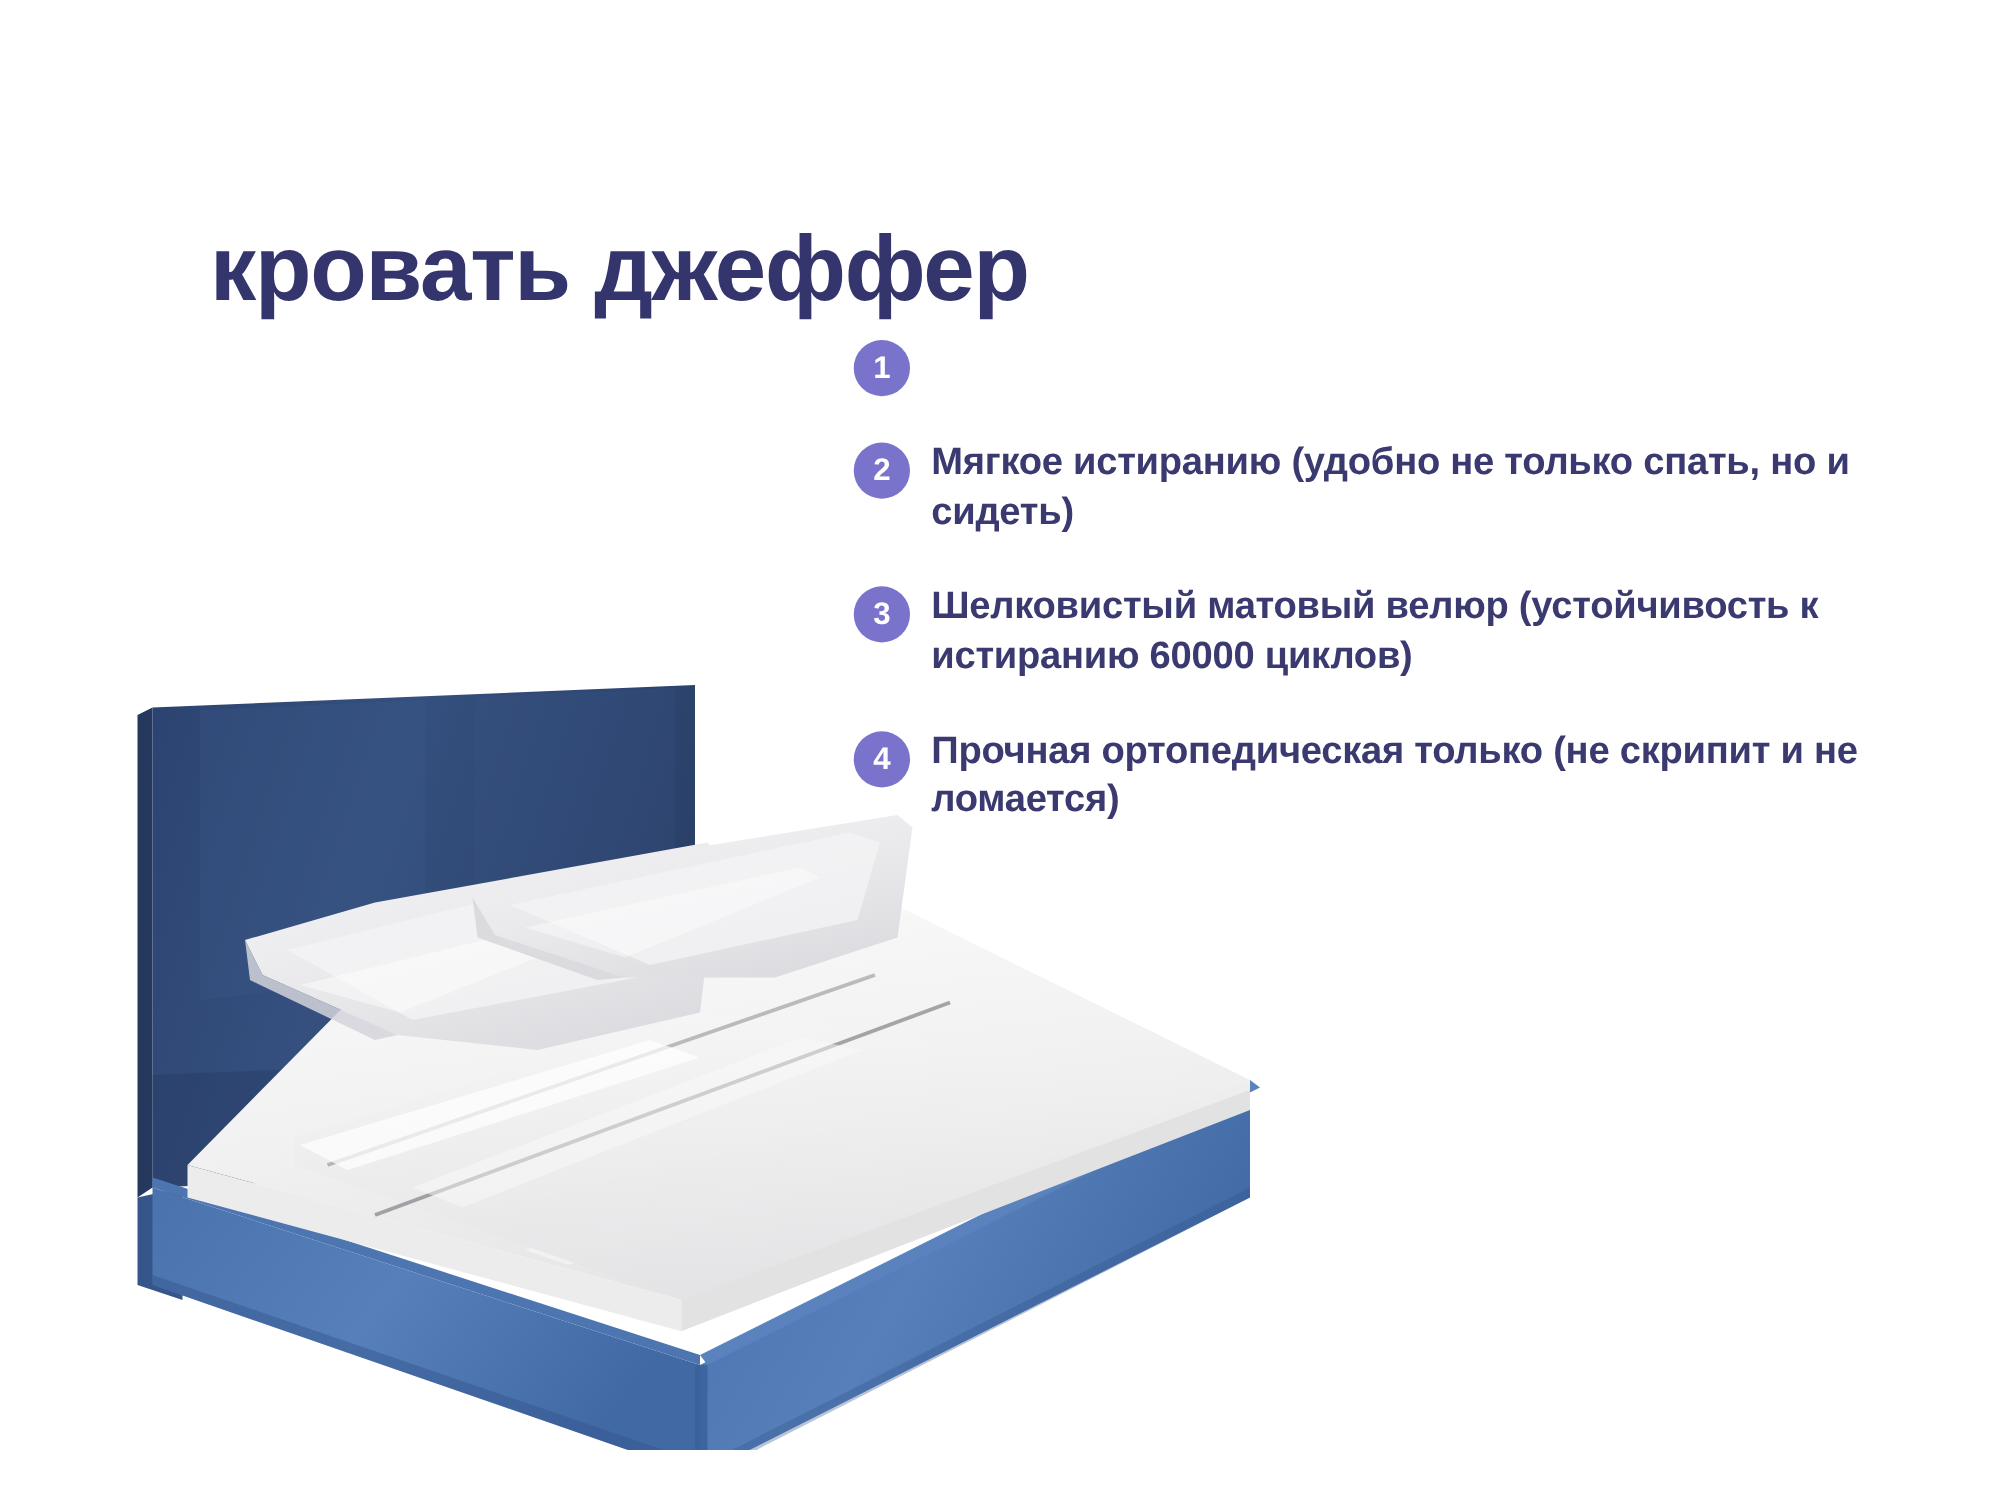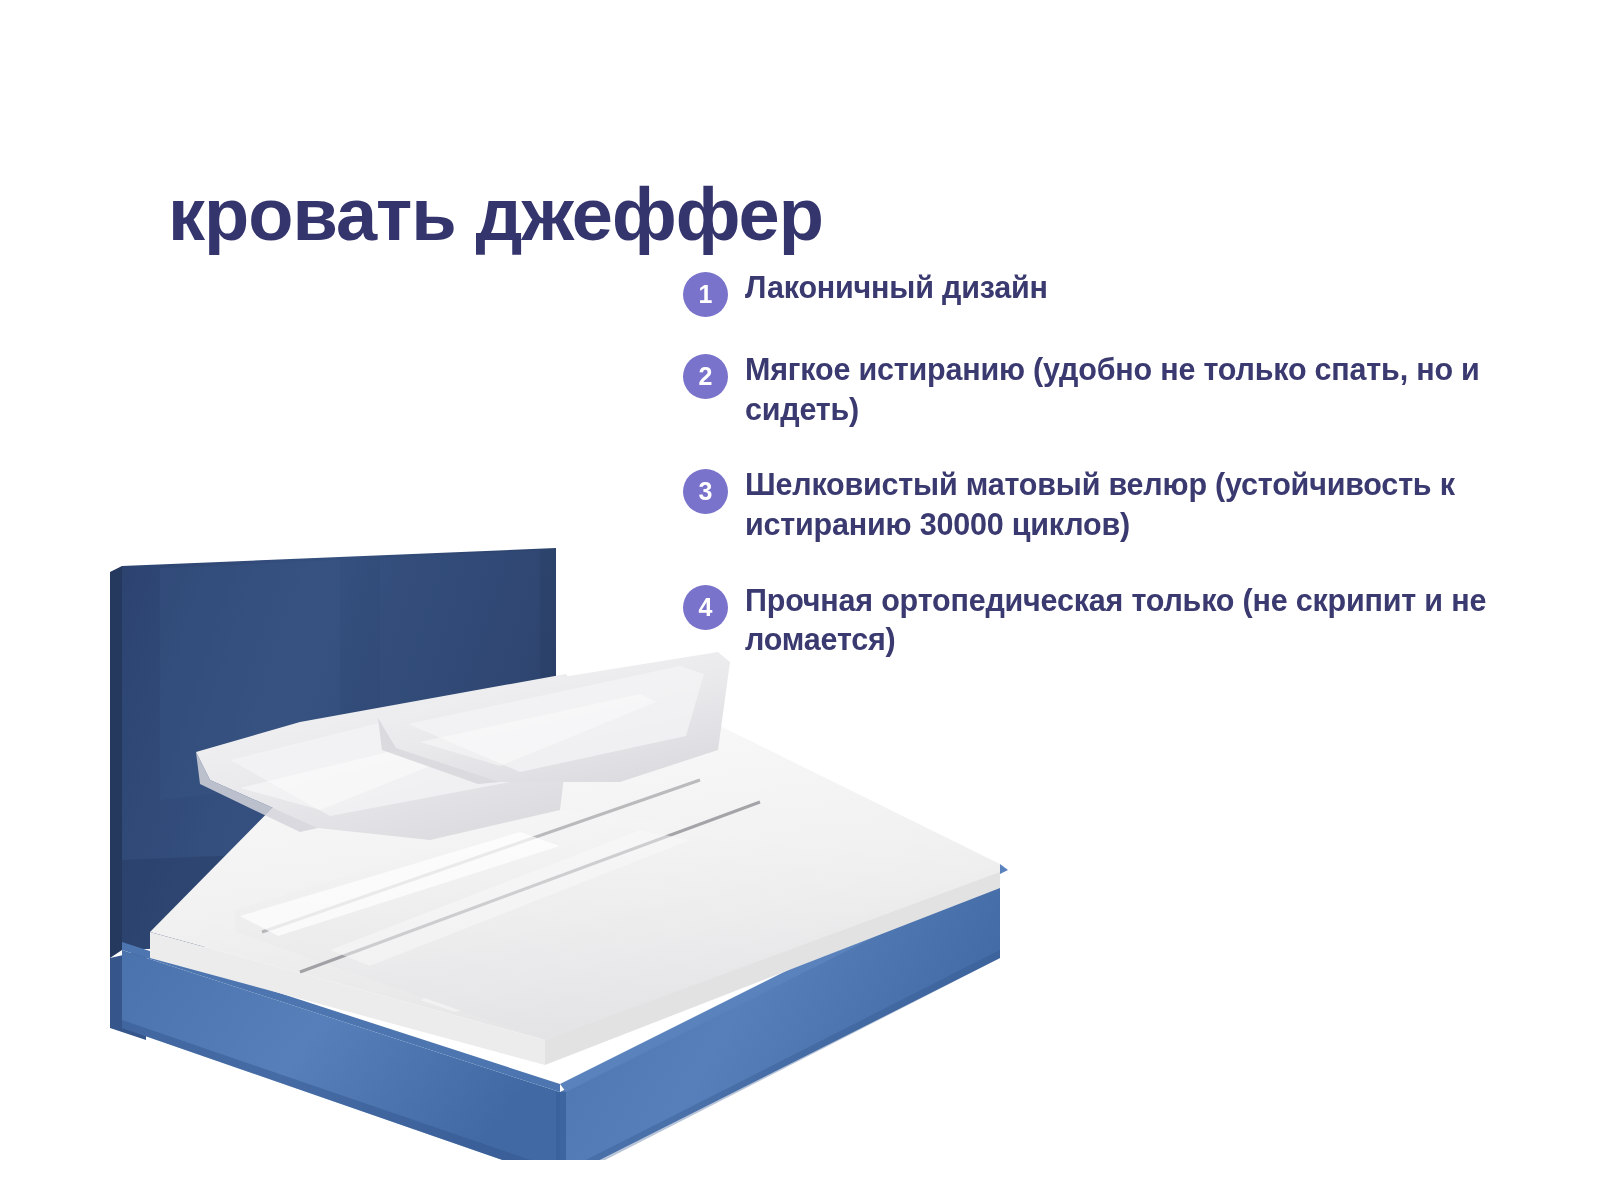--- a/index.html
+++ b/index.html
@@ -76,31 +76,30 @@
 <body>
 
 <div class="stage">
 
   <h1 class="title">кровать джеффер</h1>
 
   <div class="features">
 
     <div class="feature f1">
       <span class="badge">1</span>
-      <span class="ftext">Лаконичный дизайн</span>
     </div>
 
     <div class="feature f2">
       <span class="badge">2</span>
       <span class="ftext">Мягкое истиранию (удобно не только спать, но и сидеть)</span>
     </div>
 
     <div class="feature f3">
       <span class="badge">3</span>
-      <span class="ftext">Шелковистый матовый велюр (устойчивость к истиранию 30000 циклов)</span>
+      <span class="ftext">Шелковистый матовый велюр (устойчивость к истиранию 60000 циклов)</span>
     </div>
 
     <div class="feature f4">
       <span class="badge">4</span>
       <span class="ftext">Прочная ортопедическая только (не скрипит и не ломается)</span>
     </div>
 
   </div>
 
   <div class="bed">

